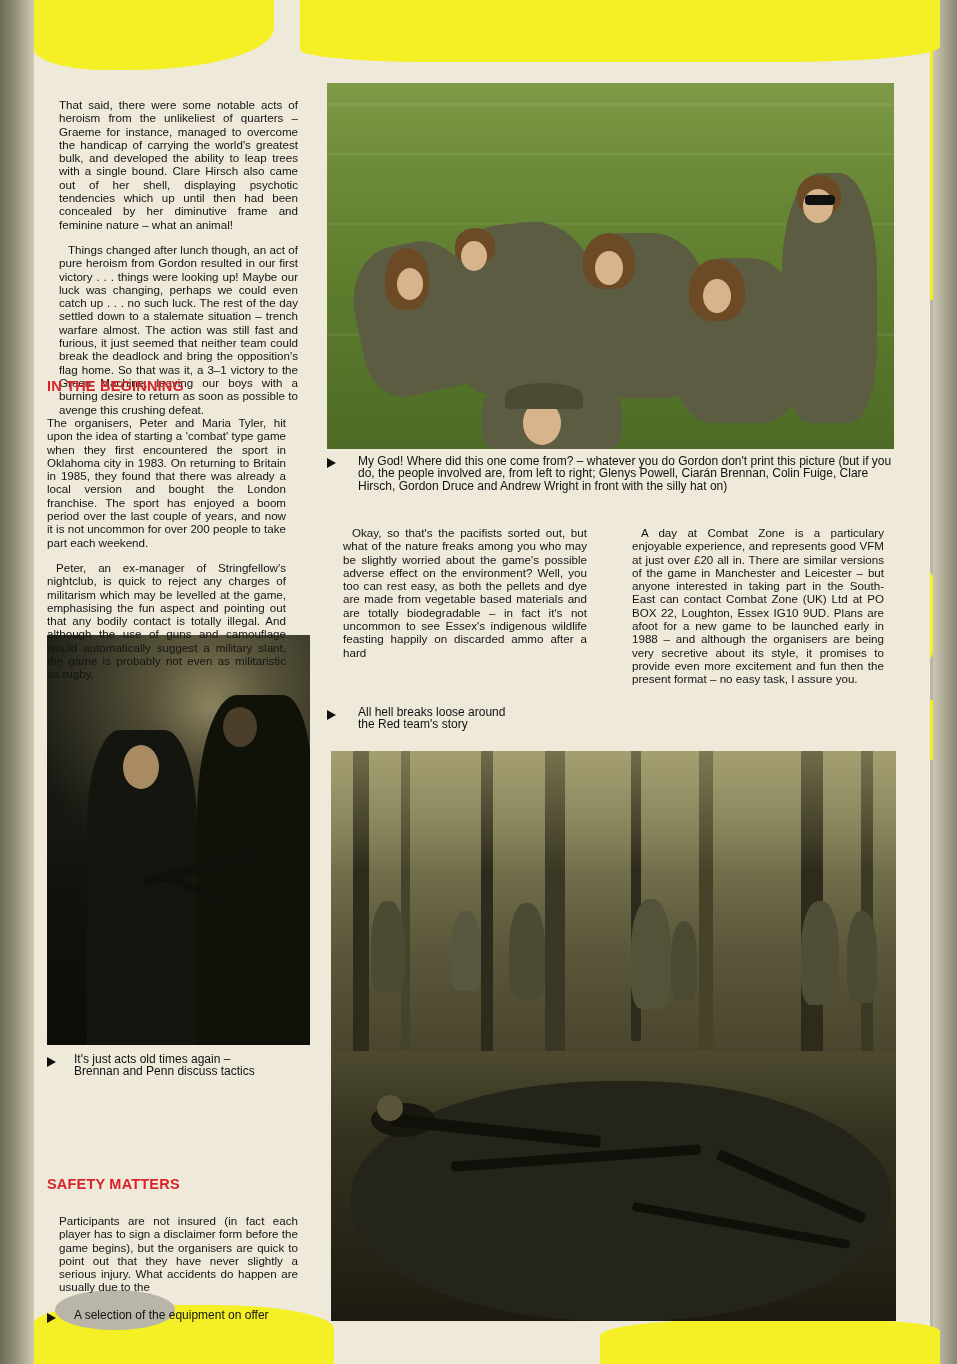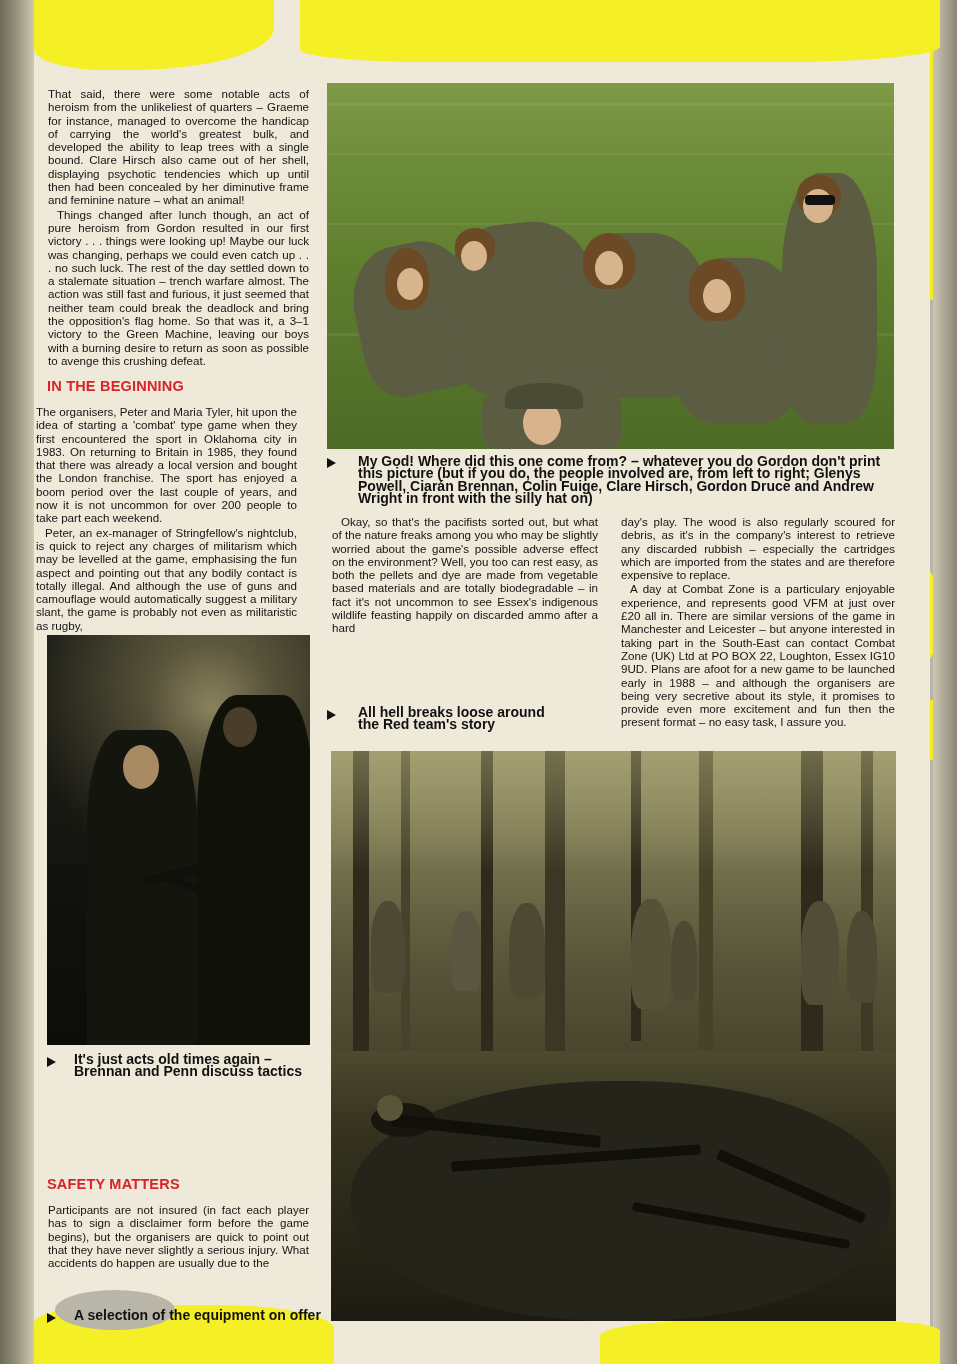--- a/index.html
+++ b/index.html
@@ -14,28 +14,28 @@
   .ylo{position:absolute;background:#f5ef25;border-radius:45%;}
 
   .edge-left{position:absolute;left:0;top:0;width:34px;height:1364px;
              background:linear-gradient(90deg,#6d6a58 0%, #8d8a74 40%, #cfc9b0 100%);}
   .edge-right{position:absolute;right:0;top:0;width:24px;height:1364px;
              background:linear-gradient(270deg,#8a8675 0%, #cdc7b2 100%);}
 
   
   .col{position:absolute;font-size:11.6px;line-height:13.3px;color:#141414;
        text-align:justify;}
-  .col p{margin:1px;text-indent:9px;}
+  .col p{margin:12px;text-indent:9px;}
   .col p.first{text-indent:0;}
   .head{position:absolute;color:#d8232a;font-weight:bold;font-size:14.5px;
         letter-spacing:.2px;}
 
   
   .photo{position:absolute;overflow:hidden;}
-  .cap{position:absolute;font-size:14px;font-weight:bold;line-height:12.4px;color:#111;}
+  .cap{position:absolute;font-size:12px;font-weight:normal;line-height:12.4px;color:#111;}
   .tri{position:absolute;width:0;height:0;border-left:9px solid #111;
        border-top:5px solid transparent;border-bottom:5px solid transparent;}
 
   
   .p1{background:#5b7a2d;}
   .p1 .sky{position:absolute;inset:0;background:
       linear-gradient(180deg,#7f9a46 0%, #6d8c3a 22%, #5d7d2d 55%, #4d6b26 100%);}
   .grass-streak{position:absolute;background:rgba(255,255,255,.07);}
   .fig{position:absolute;background:#5c5c43;border-radius:40% 40% 30% 30%;}
   .face{position:absolute;background:#d8b48d;border-radius:50%;}
@@ -185,17 +185,16 @@
 
   <div class="col" style="left:47px;top:1202px;width:263px;">
     <p class="first">Participants are not insured (in fact each player has to sign a disclaimer form before the game begins), but the organisers are quick to point out that they have never slightly a serious injury. What accidents do happen are usually due to the</p>
   </div>
 
   <div class="col" style="left:331px;top:514px;width:268px;">
     <p>Okay, so that's the pacifists sorted out, but what of the nature freaks among you who may be slightly worried about the game's possible adverse effect on the environment? Well, you too can rest easy, as both the pellets and dye are made from vegetable based materials and are totally biodegradable – in fact it's not uncommon to see Essex's indigenous wildlife feasting happily on discarded ammo after a hard</p>
   </div>
 
   <div class="col" style="left:620px;top:514px;width:276px;">
-    <p class="first">day's play. The wood is also regularly scoured for debris, as it's in the company's interest to retrieve any discarded rubbish – especially the cartridges which are imported from the states and are therefore expensive to replace.</p>
     <p>A day at Combat Zone is a particulary enjoyable experience, and represents good VFM at just over £20 all in. There are similar versions of the game in Manchester and Leicester – but anyone interested in taking part in the South-East can contact Combat Zone (UK) Ltd at PO BOX 22, Loughton, Essex IG10 9UD. Plans are afoot for a new game to be launched early in 1988 – and although the organisers are being very secretive about its style, it promises to provide even more excitement and fun then the present format – no easy task, I assure you.</p>
   </div>
 
 </div>
 
 </body></html>

